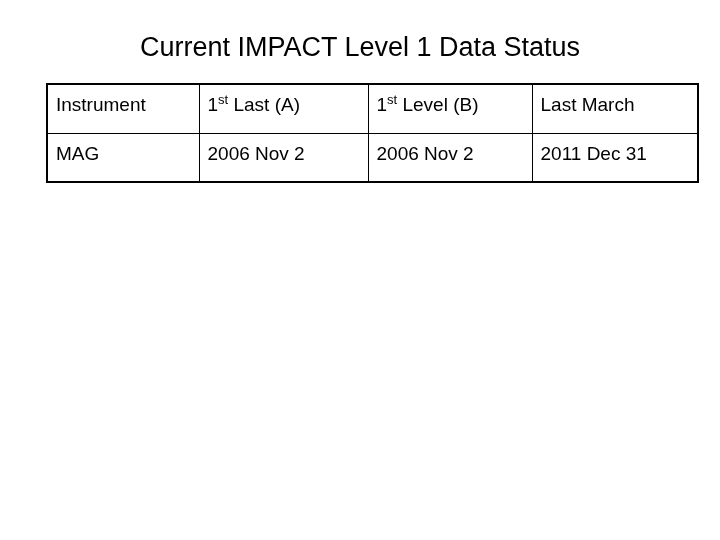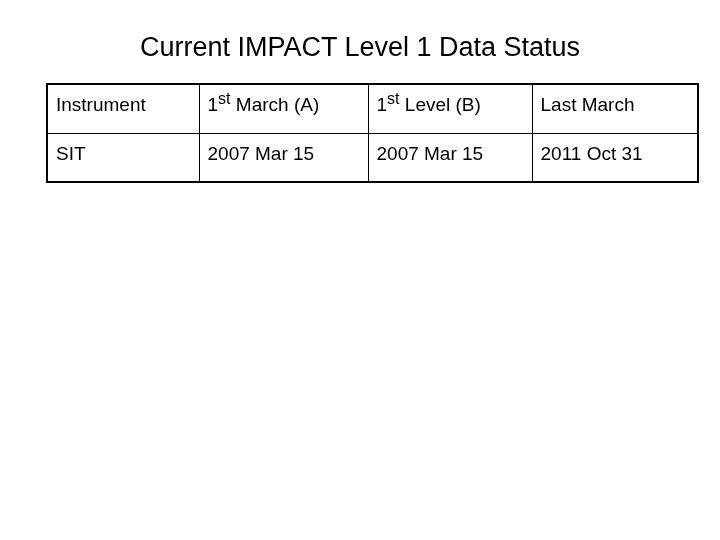--- a/index.html
+++ b/index.html
@@ -60,21 +60,21 @@
   }
   .col-instrument { width: 152px; }
   .col-date-a     { width: 169px; }
   .col-date-b     { width: 164px; }
   .col-last-date  { width: 166px; }
 
   td.het-span {
     height: 63px;
   }
   .sup {
-    font-size: 16px;
+    font-size: 13px;
     vertical-align: super;
     line-height: 0;
   }
   .cell-text {
     display: block;
   }
 </style>
 </head>
 <body>
 
@@ -89,47 +89,47 @@
         <col class="col-date-a">
         <col class="col-date-b">
         <col class="col-last-date">
       </colgroup>
       <tbody>
         <tr>
           <td>
             <span class="cell-text">Instrument</span>
           </td>
           <td>
-            <span>1</span><span class="sup">st</span><span> March (A)</span>
+            <span>1</span><span class="sup">st</span><span> Last (A)</span>
           </td>
           <td>
             <span>1</span><span class="sup">st</span><span> Level (B)</span>
           </td>
           <td>
             <span class="cell-text">Last March</span>
           </td>
         </tr>
 
+        <tr>
+          <td>
+            <span class="cell-text">MAG</span>
+          </td>
+          <td>
+            <span class="cell-text">2006 Nov 2</span>
+          </td>
+          <td>
+            <span class="cell-text">2006 Nov 2</span>
+          </td>
+          <td>
+            <span class="cell-text">2011 Dec 31</span>
+          </td>
+        </tr>
 
 
 
 
 
-        <tr>
-          <td>
-            <span class="cell-text">SIT</span>
-          </td>
-          <td>
-            <span class="cell-text">2007 Mar 15</span>
-          </td>
-          <td>
-            <span class="cell-text">2007 Mar 15</span>
-          </td>
-          <td>
-            <span class="cell-text">2011 Oct 31</span>
-          </td>
-        </tr>
 
       </tbody>
     </table>
   </div>
 
 </div>
 
 </body></html>

